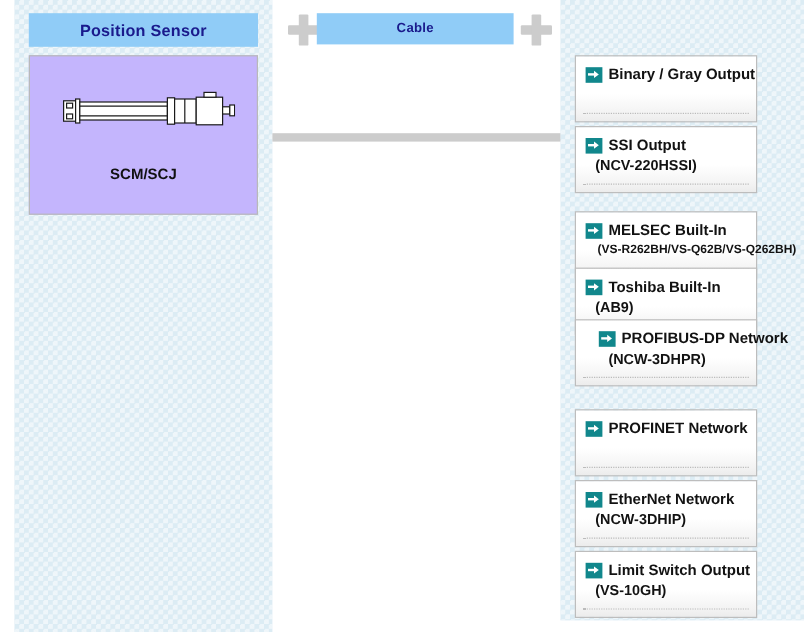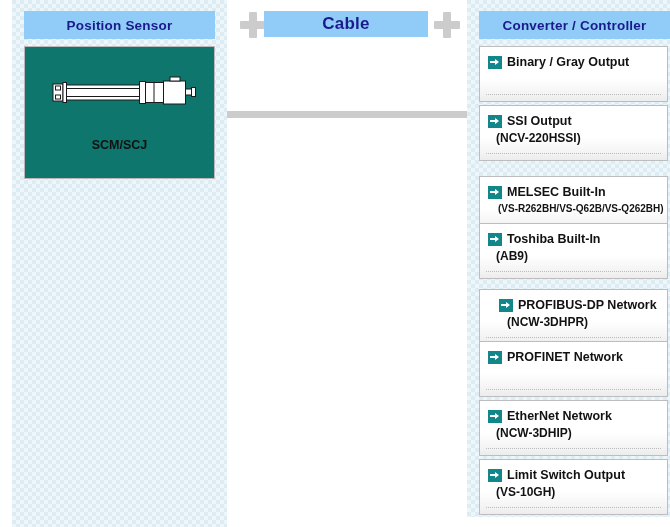--- a/index.html
+++ b/index.html
@@ -67,38 +67,38 @@
     top: 11px;
     width: 191px;
     height: 28px;
   }
 
   #cable-header {
     left: 252px;
     top: 11px;
     width: 164px;
     height: 26px;
-    font-size: 17px;
+    font-size: 11px;
   }
 
   #converter-header {
     left: 467px;
     top: 11px;
     width: 191px;
     height: 28px;
   }
 
   
   #sensor-card {
     position: absolute;
     left: 12px;
     top: 46px;
     width: 191px;
     height: 133px;
-    background: #0f766e;
+    background: #c4b5fd;
     border: 1px solid #b9b9b9;
     box-sizing: border-box;
   }
   #sensor-image {
     position: absolute;
     left: 50%;
     transform: translateX(-50%);
     top: 20px;
     width: 152px;
     height: 50px;
@@ -143,21 +143,21 @@
     top: 111px;
     width: 241px;
     height: 7px;
     background: #cccccc;
   }
 
   
   .item-card {
     position: absolute;
     left: 467px;
-    width: 189px;
+    width: 152px;
     height: 56px;
     box-sizing: border-box;
     border: 1px solid #bdbdbd;
     background: linear-gradient(to bottom, #ffffff 0%, #ffffff 58%, #f3f3f3 88%, #ececec 100%);
     padding: 8px 6px 0 8px;
   }
   .item-card::after {
     content: "";
     position: absolute;
     left: 6px;
@@ -261,21 +261,20 @@
   <div class="plus-icon" id="plus-left"></div>
 
   <div class="col-header" id="cable-header">Cable</div>
 
   <div class="plus-icon" id="plus-right"></div>
 
   <div id="connector-line"></div>
 
   <div class="panel" id="right-panel"></div>
 
-  <div class="col-header" id="converter-header">Converter / Controller</div>
 
   <div id="converter-items">
       <div class="item-card" style="top: 46px;">
         <div class="item-title-row">
           <span class="arrow-icon"></span>
           <span class="item-title">Binary / Gray Output</span>
         </div>
       </div>
       <div class="item-card" style="top: 105px;">
         <div class="item-title-row">
@@ -291,21 +290,21 @@
         </div>
         <div class="item-model small">(VS-R262BH/VS-Q62B/VS-Q262BH)</div>
       </div>
       <div class="item-card" style="top: 223px;">
         <div class="item-title-row">
           <span class="arrow-icon"></span>
           <span class="item-title">Toshiba Built-In</span>
         </div>
         <div class="item-model">(AB9)</div>
       </div>
-      <div class="item-card" style="top: 289px; padding-left: 19px;">
+      <div class="item-card" style="top: 266px; padding-left: 19px;">
         <div class="item-title-row">
           <span class="arrow-icon"></span>
           <span class="item-title">PROFIBUS-DP Network</span>
         </div>
         <div class="item-model">(NCW-3DHPR)</div>
       </div>
       <div class="item-card" style="top: 341px;">
         <div class="item-title-row">
           <span class="arrow-icon"></span>
           <span class="item-title">PROFINET Network</span>

